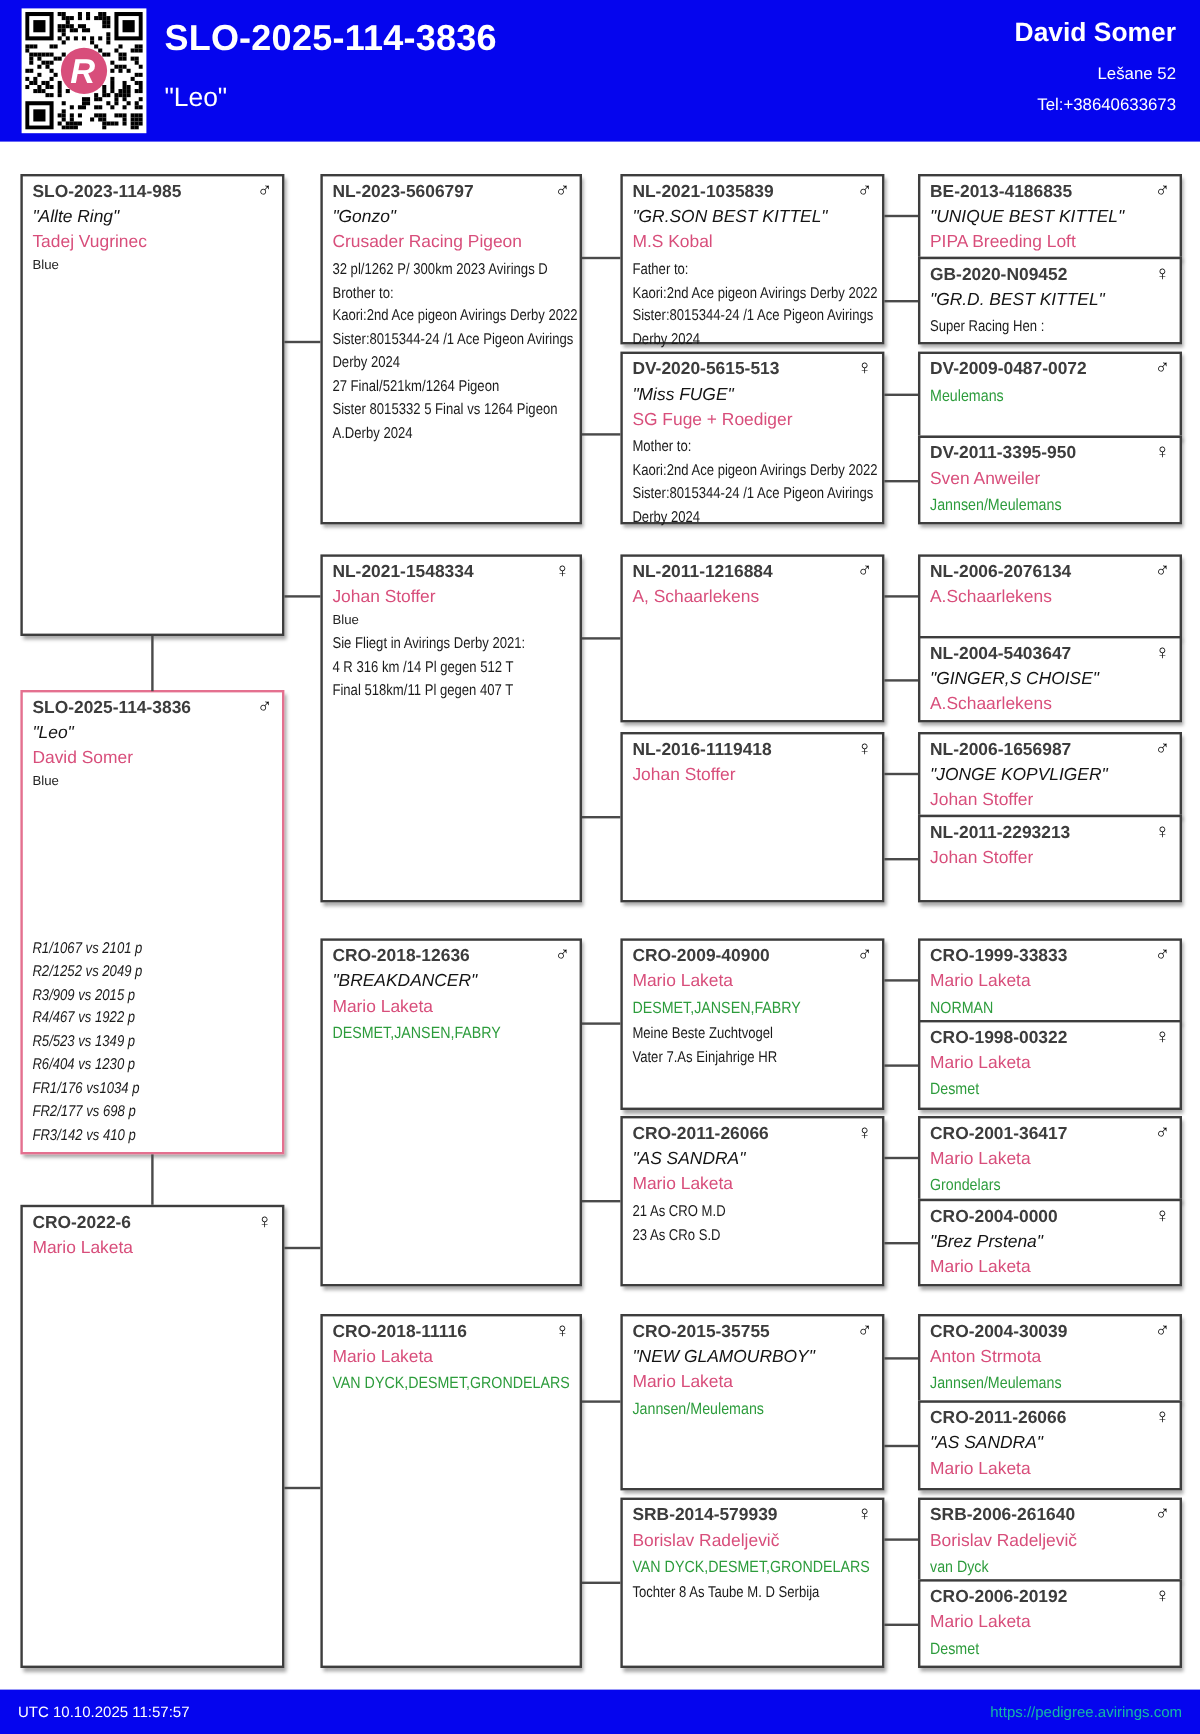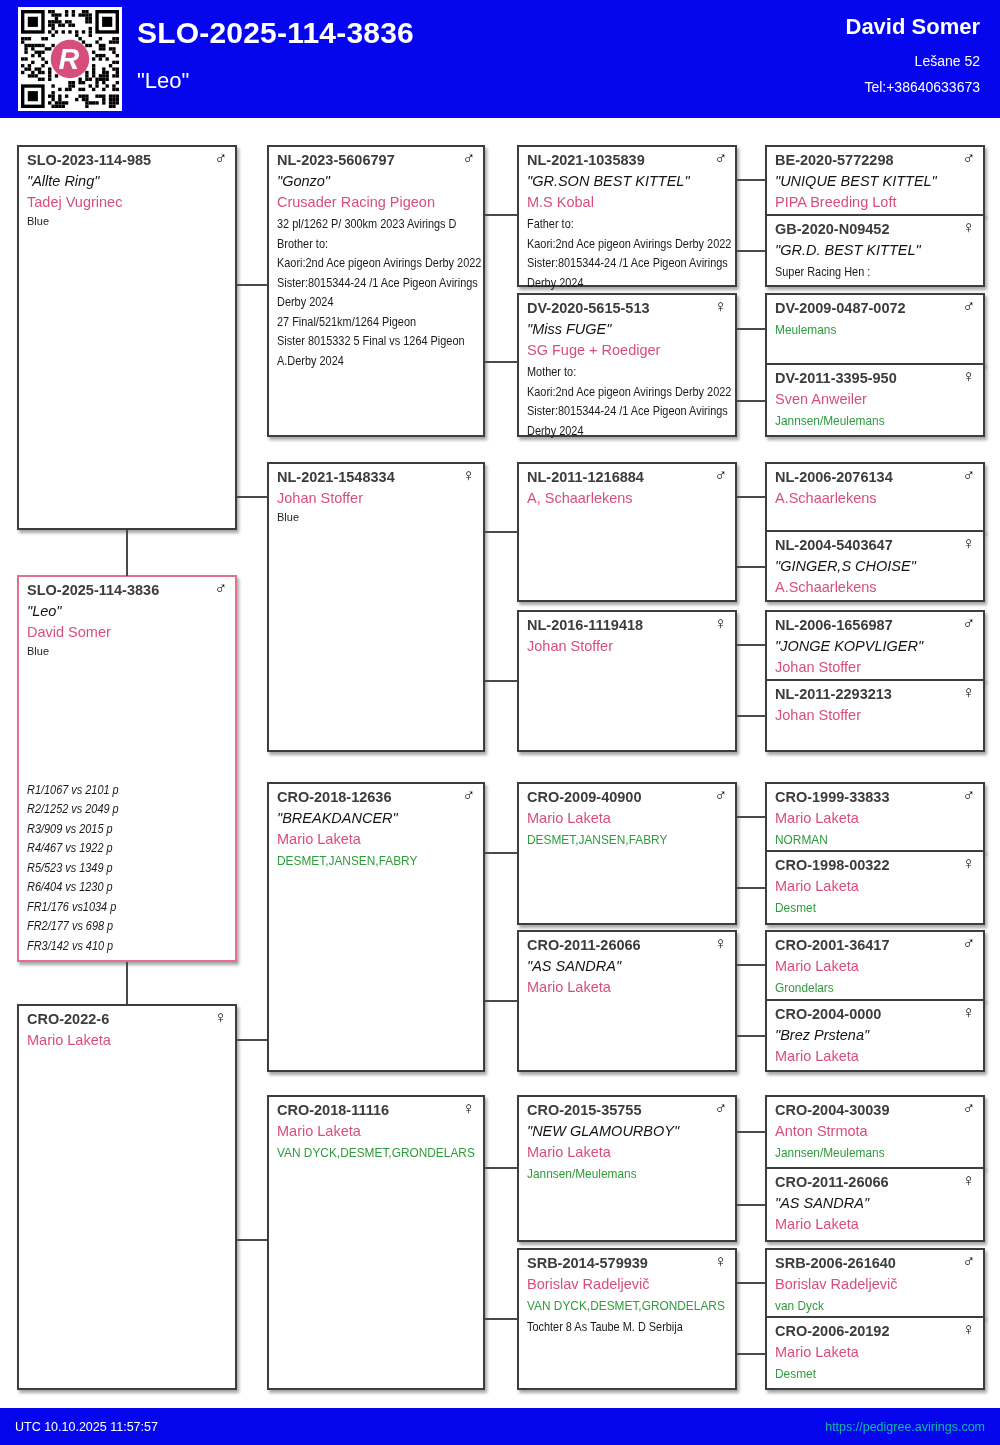--- a/index.html
+++ b/index.html
@@ -340,20 +340,25 @@
         <div class="note">A.Derby 2024</div>
       </div>
   </div>
     <div class="box" style="left: 267px; top: 462px; width: 218px; height: 290px;">
     <span class="sex">♀</span>
     <div class="ring">NL-2021-1548334</div>
 
     <div class="owner">Johan Stoffer</div>
 
     <div class="color-note">Blue</div>
+    <div class="notes">
+        <div class="note">Sie Fliegt in Avirings Derby 2021:</div>
+        <div class="note">4 R 316 km /14 Pl gegen 512 T</div>
+        <div class="note">Final 518km/11 Pl gegen 407 T</div>
+      </div>
   </div>
     <div class="box" style="left: 267px; top: 782px; width: 218px; height: 290px;">
     <span class="sex">♂</span>
     <div class="ring">CRO-2018-12636</div>
     <div class="name">"BREAKDANCER"</div>
     <div class="owner">Mario Laketa</div>
     <div class="strain">DESMET,JANSEN,FABRY</div>
 
   </div>
     <div class="box" style="left: 267px; top: 1095px; width: 218px; height: 295px;">
@@ -404,27 +409,35 @@
     <div class="owner">Johan Stoffer</div>
 
   </div>
     <div class="box" style="left: 517px; top: 782px; width: 220px; height: 143px;">
     <span class="sex">♂</span>
     <div class="ring">CRO-2009-40900</div>
 
     <div class="owner">Mario Laketa</div>
     <div class="strain">DESMET,JANSEN,FABRY</div>
 
+    <div class="notes">
+        <div class="note">Meine Beste Zuchtvogel</div>
+        <div class="note">Vater 7.As Einjahrige HR</div>
+      </div>
   </div>
     <div class="box" style="left: 517px; top: 930px; width: 220px; height: 142px;">
     <span class="sex">♀</span>
     <div class="ring">CRO-2011-26066</div>
     <div class="name">"AS SANDRA"</div>
     <div class="owner">Mario Laketa</div>
 
+    <div class="notes">
+        <div class="note">21 As CRO M.D</div>
+        <div class="note">23 As CRo S.D</div>
+      </div>
   </div>
     <div class="box" style="left: 517px; top: 1095px; width: 220px; height: 147px;">
     <span class="sex">♂</span>
     <div class="ring">CRO-2015-35755</div>
     <div class="name">"NEW GLAMOURBOY"</div>
     <div class="owner">Mario Laketa</div>
     <div class="strain">Jannsen/Meulemans</div>
 
   </div>
     <div class="box" style="left: 517px; top: 1248px; width: 220px; height: 142px;">
@@ -433,21 +446,21 @@
 
     <div class="owner">Borislav Radeljevič</div>
     <div class="strain">VAN DYCK,DESMET,GRONDELARS</div>
 
     <div class="notes">
         <div class="note">Tochter 8 As Taube M. D Serbija</div>
       </div>
   </div>
     <div class="box" style="left: 765px; top: 145px; width: 220px; height: 71px;">
     <span class="sex">♂</span>
-    <div class="ring">BE-2020-5772298</div>
+    <div class="ring">BE-2013-4186835</div>
     <div class="name">"UNIQUE BEST KITTEL"</div>
     <div class="owner">PIPA Breeding Loft</div>
 
   </div>
     <div class="box" style="left: 765px; top: 214px; width: 220px; height: 73px;">
     <span class="sex">♀</span>
     <div class="ring">GB-2020-N09452</div>
     <div class="name">"GR.D.  BEST KITTEL"</div>
 
     <div class="notes">

